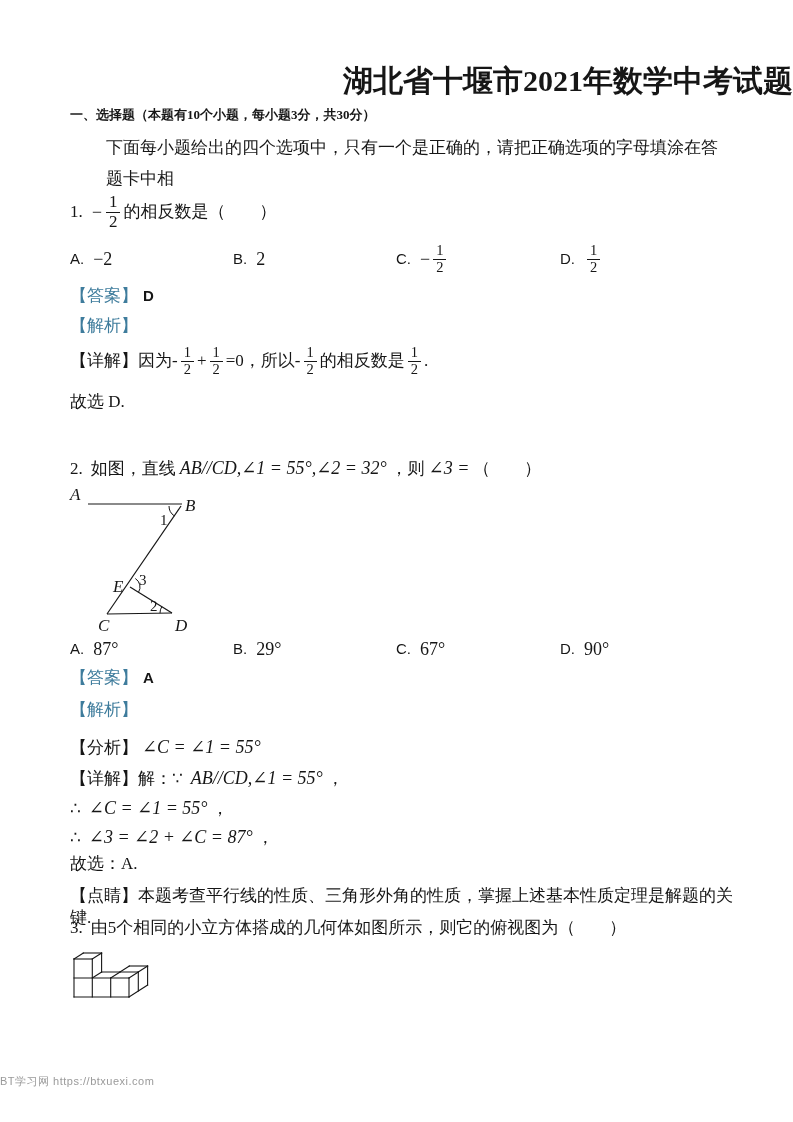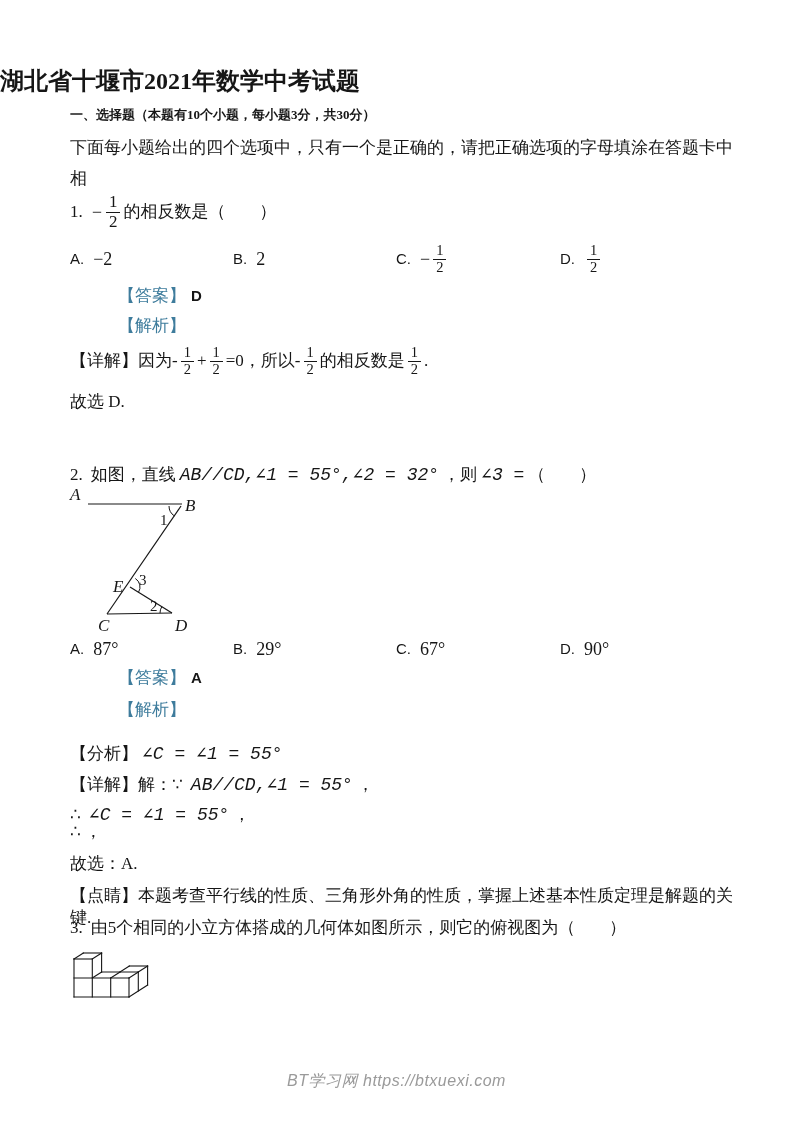--- a/index.html
+++ b/index.html
@@ -7,46 +7,46 @@
     --footer:#9a9a9a;
     --ink:#161616;
   }
   html,body{margin:0;padding:0;}
   body{
     width:793px;height:1122px;background:#ffffff;position:relative;
     font-family:"Liberation Serif","DejaVu Serif",serif;
     color:var(--ink);overflow:hidden;
   }
   .blk{position:absolute;left:70px;right:60px;font-size:17px;line-height:22px;}
-  .title{left:0;right:0;text-align:left;font-weight:bold;font-size:24px;line-height:30px;}
+  .title{left:0;right:0;text-align:right;font-weight:bold;font-size:30px;line-height:30px;}
   .heading{font-weight:bold;font-size:13px;}
-  .para{line-height:30.5px;}
+  .para{line-height:30.5px;margin-left:36px;}
   .para span{display:block;}
   .vrow{display:flex;align-items:center;}
   .num{margin-right:8px;}
   .math{font-family:"Liberation Serif","DejaVu Serif",serif;font-style:italic;font-size:18px;}
   .mline{font-size:17px;display:flex;align-items:baseline;}
-  .mline .math{margin:12px 4px;font-family:Liberation Mono, monospace;}
+  .mline .math{margin:5px 4px;}
   .frac{display:inline-block;text-align:center;vertical-align:middle;line-height:1.08;margin:0 3px;font-family:"Liberation Serif",serif;}
   .frac .fr-n{display:block;padding:0 3px;}
   .frac .fr-d{display:block;border-top:1px solid #161616;padding:0 3px;}
   .f17{font-size:17px;}
   .f14{font-size:14.5px;}
   .opts{display:grid;grid-template-columns:163px 163px 164px 1fr;align-items:center;height:46px;}
   .opt{display:flex;align-items:center;}
   .opt-label{font-family:"Liberation Sans","DejaVu Sans",sans-serif;font-size:15px;margin-right:9px;}
   .opt-val{font-size:18px;}
-  .lbl{color:var(--label_blue);margin-left:48px;}
+  .lbl{color:var(--label_blue);}
   .ans{font-family:"Liberation Sans","DejaVu Sans",sans-serif;font-weight:600;font-size:15px;margin-left:5px;}
   .therefore{font-size:17px;margin-right:4px;}
   .figure svg text{font-family:"Liberation Serif","DejaVu Serif",serif;}
   .fig-pt{font-style:italic;font-size:17px;}
   .fig-ang{font-size:15px;}
-  .footer{left:0;right:0;text-align:center;font-family:"Liberation Sans","DejaVu Sans",sans-serif;
-    font-size:16px;color:var(--footer);letter-spacing:.5px;font-style:italic;}
+  .footer{left:0;right:0;font-family:"Liberation Sans","DejaVu Sans",sans-serif;
+    font-size:11px;color:var(--footer);letter-spacing:.5px;}
 </style>
 </head>
 <body>
 
 <div class="blk title" style="top:66px">湖北省十堰市2021年数学中考试题</div>
 
 <div class="blk heading" style="top:104px">一、选择题（本题有10个小题，每小题3分，共30分）</div>
 
 <div class="blk para" style="top:133px">
   <span>下面每小题给出的四个选项中，只有一个是正确的，请把正确选项的字母填涂在答题卡中相</span>
@@ -199,20 +199,21 @@
 </div>
 
 <div class="blk mline" style="top:792px">
   <span class="therefore">∴</span>
   <span class="math">∠C = ∠1 = 55°</span>
   <span>，</span>
 </div>
 
 <div class="blk mline" style="top:821px">
   <span class="therefore">∴</span>
+  <span class="math">∠3 = ∠2 + ∠C = 87°</span>
   <span>，</span>
 </div>
 
 <div class="blk" style="top:853px">故选：A.</div>
 
 <div class="blk" style="top:885px">
   <span>【点睛】</span><span>本题考查平行线的性质、三角形外角的性质，掌握上述基本性质定理是解题的关键.</span>
 </div>
 
 <div class="blk mline" style="top:917px">

